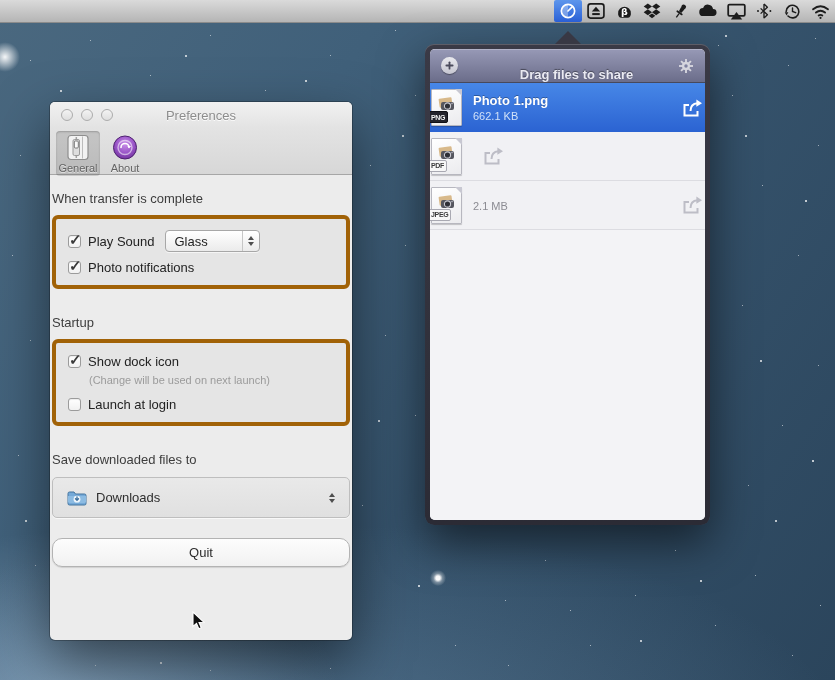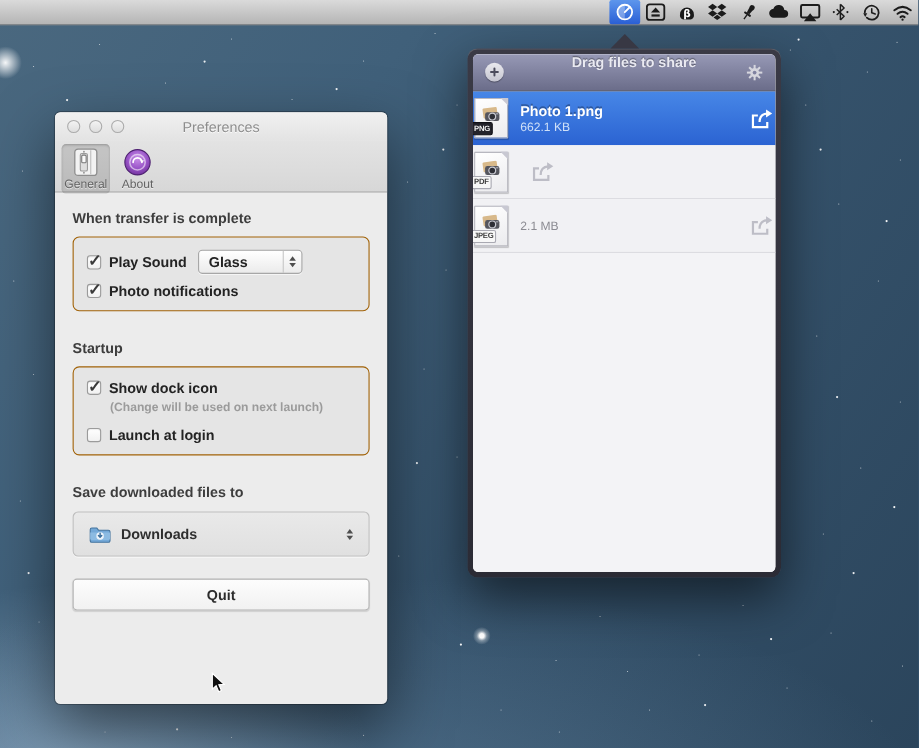--- a/index.html
+++ b/index.html
@@ -54,21 +54,21 @@
   .mb-item svg { display:block; }
 
   
   .popover { position:absolute; left:425px; top:44px; width:285px; height:481px;
     background:linear-gradient(#3a3a46, #2b2b35); border-radius:9px; padding:5px;
     box-shadow:0 18px 45px rgba(0,0,0,.55), inset 0 1px 0 rgba(255,255,255,.18); }
   .popover-arrow { position:absolute; top:-13px; left:130px; width:0; height:0;
     border-left:13px solid transparent; border-right:13px solid transparent; border-bottom:13px solid #383844; }
   .popover-inner { width:100%; height:100%; border-radius:5px; overflow:hidden;
     display:flex; flex-direction:column; background:#f3f3f6; }
-  .popover-header { height:34px; flex:none; position:relative; display:flex; align-items:flex-start; justify-content:center;
+  .popover-header { height:34px; flex:none; position:relative; display:flex; align-items:flex-end; justify-content:center;
     background:linear-gradient(#9799b6, #6b6d8a); border-bottom:1px solid #47495c;
     box-shadow:inset 0 1px 0 rgba(255,255,255,.25);padding-left:18px; }
   .popover-title { font-size:13px; font-weight:bold; color:#eaeaf2; text-shadow:0 -1px 1px rgba(0,0,0,.45); }
   .plus-button { position:absolute; left:11px; top:8px; width:17px; height:17px; border-radius:50%;
     background:linear-gradient(#e9e9ee, #c6c6d1); box-shadow:0 1px 1px rgba(0,0,0,.35);
     display:flex; align-items:center; justify-content:center; }
   .gear-button { position:absolute; right:11px; top:9px; width:16px; height:16px; }
 
   .file-list { flex:1; display:flex; flex-direction:column; }
   .file-row { height:49px; flex:none; display:flex; align-items:center; padding:0 1px; }
@@ -104,23 +104,23 @@
   .traffic span { width:12px; height:12px; border-radius:50%;
     background:linear-gradient(#f3f3f3, #dedede); border:1px solid #acacac; }
   .window-title { font-size:13px; color:#8d8d8d; text-shadow:0 1px 0 rgba(255,255,255,.85); }
 
   .toolbar { height:47px; background:linear-gradient(#e3e3e3, #d7d7d7); border-bottom:1px solid #a6a6a6;
     display:flex; align-items:flex-start; padding:3px 0 0 6px; gap:3px; }
   .tool-item { width:44px; display:flex; flex-direction:column; align-items:center; padding:3px 0 2px; border-radius:4px; }
   .tool-item.selected { background:rgba(0,0,0,.13); box-shadow:inset 0 1px 2px rgba(0,0,0,.22); }
   .tool-label { font-size:11px; color:#636363; margin-top:1px; text-shadow:0 1px 0 rgba(255,255,255,.6); }
 
-  .content { padding:16px 16px 0;font-weight:bold; }
+  .content { padding:16px 2px 0; }
   .section-h { font-size:13px; color:#3d3d3d; }
-  .group-box { background:#e5e5e5; border:1px solid #a16207; border-radius:6px; padding:11px 12px 10px; margin-top:9px; }
+  .group-box { background:#e5e5e5; border:4px solid #a16207; border-radius:6px; padding:11px 12px 10px; margin-top:9px; }
   .cb-row { display:flex; align-items:center; }
   .cb-row + .cb-row { margin-top:8px; }
   .checkbox { width:13px; height:13px; flex:none; background:linear-gradient(#ffffff, #f1f1f1);
     border:1px solid #9b9b9b; border-radius:3px; position:relative; box-shadow:inset 0 1px 1px rgba(0,0,0,.07); }
   .checkbox.checked::after { content:"✓"; position:absolute; left:0px; top:-5px;
     font-size:15px; font-weight:bold; color:#3a3a3a; }
   .cb-label { font-size:13px; color:#232323; margin-left:7px; }
   .hint { font-size:11px; color:#9b9b9b; margin:5px 0 11px 21px; }
 
   .popup-select { display:flex; align-items:center; height:22px; width:95px; margin-left:10px;
@@ -135,21 +135,21 @@
   .save-select { height:41px; margin-top:10px; display:flex; align-items:center; gap:9px; padding:0 14px;
     border:1px solid #bebebe; border-radius:5px; background:linear-gradient(#e9e9e9, #e0e0e0);
     box-shadow:0 1px 0 rgba(255,255,255,.65); }
   .save-value { font-size:13px; color:#2e2e2e; }
   .save-stepper { margin-left:auto; display:flex; flex-direction:column; gap:2px; align-items:center; }
 
   .big-button { height:29px; width:100%; border:1px solid #b3b3b3; border-radius:4px;
     background:linear-gradient(#fdfdfd, #f1f1f1); box-shadow:0 1px 1px rgba(0,0,0,.12);
     font-size:13px; color:#2c2c2c; display:flex; align-items:center; justify-content:center;
     font-family:"Liberation Sans", sans-serif; }
-  .mt24 { margin-top:27px; } .mt20 { margin-top:20px; } .mt26 { margin-top:26px; }
+  .mt24 { margin-top:27px; } .mt20 { margin-top:20px;border-radius:10px; } .mt26 { margin-top:26px; }
 
   .cursor { position:absolute; left:192px; top:611px; }
 </style>
 </head>
 <body>
 
 <div class="desktop">
   <div class="stars-small"></div>
   <div class="stars-med"></div>
   <div class="bright-star-left"></div>

